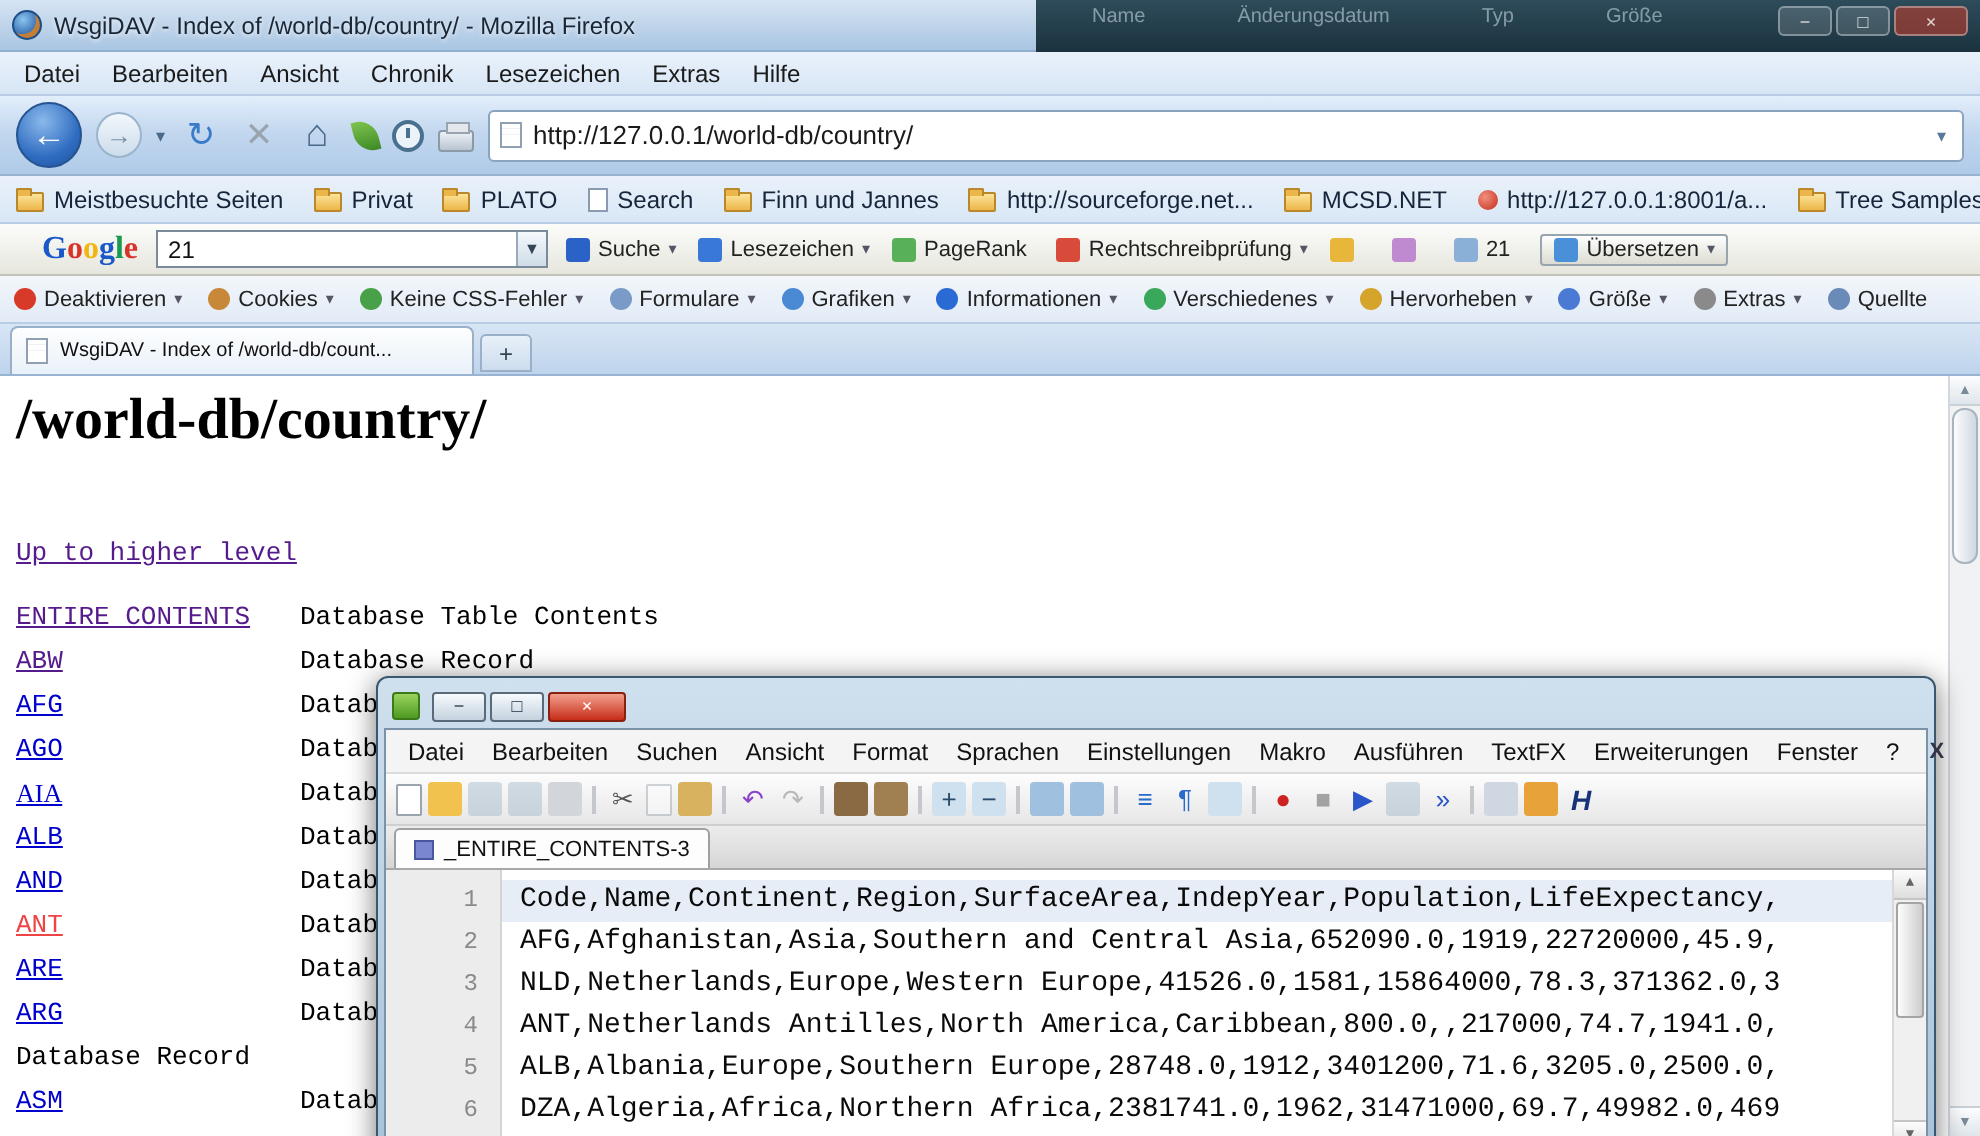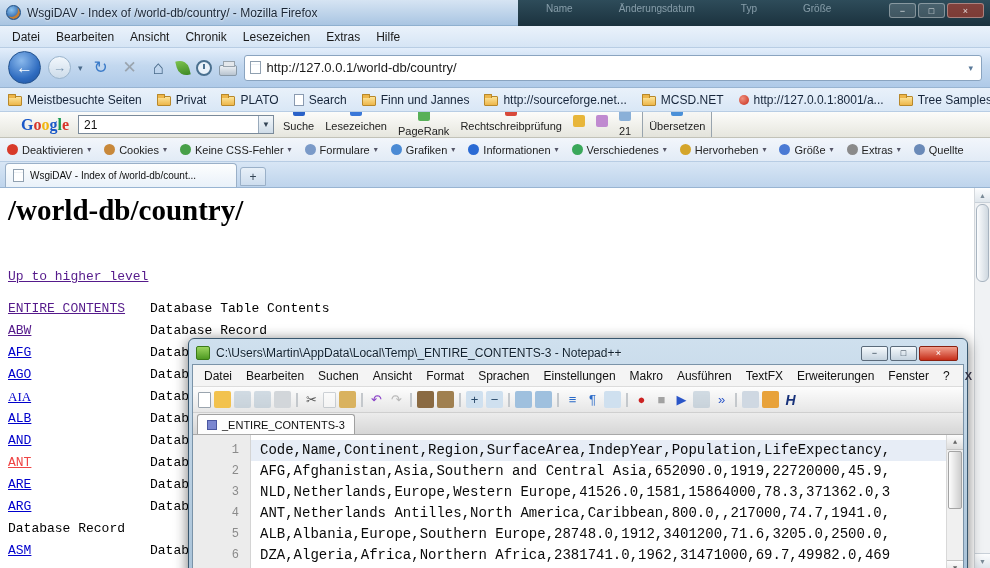--- a/index.html
+++ b/index.html
@@ -63,21 +63,21 @@
   .bm-ico.page { width:10px; height:12px; background:#fff; border:1px solid #8a9ab0; }
   .bm-ico.red-dot { width:10px; height:10px; border-radius:50%; background:radial-gradient(circle at 35% 35%, #f0907e, #c62a18); }
 
   .gb { position:absolute; top:112px; left:0; right:0; height:26px;
         background:linear-gradient(#fcfcfa,#e6e6de); border-bottom:1px solid #c2c2b8;
         display:flex; align-items:center; gap:9px; padding:0 21px; white-space:nowrap; overflow:hidden; }
   .g-logo { font-family:"Liberation Serif", serif; font-weight:bold; font-size:16px; letter-spacing:0; }
   .g-search { width:196px; height:19px; border:1px solid #7a8a9a; background:#fff; display:flex; align-items:center; }
   .g-search-text { flex:1; padding:0 5px; font-size:12px; color:#111; }
   .g-search-caret { width:15px; height:100%; background:linear-gradient(#f4f8fb,#cfdce8); border-left:1px solid #9ab; color:#345; font-size:8px; display:flex; align-items:center; justify-content:center; }
-  .g-btn { display:inline-flex; align-items:center; gap:4px; color:#222; font-size:11px;flex-direction:column; }
+  .g-btn { display:inline-flex; align-items:center; gap:4px; color:#222; font-size:11px; }
   .g-btn.raised { border:1px solid #98a4ae; background:linear-gradient(#fefefe,#dcdcd2); padding:1px 6px; border-radius:2px; }
   .g-ico { width:12px; height:12px; border-radius:2px; flex:none; }
   .g-caret { color:#556; font-size:8px; }
 
   .wd { position:absolute; top:138px; left:0; right:0; height:24px;
         background:linear-gradient(#f2f6fb,#e2ebf6); border-bottom:1px solid #b8cde4;
         display:flex; align-items:center; gap:13px; padding:0 7px; white-space:nowrap; overflow:hidden; }
   .wd-item { display:inline-flex; align-items:center; gap:4px; color:#222; font-size:11px; }
   .wd-ico { width:11px; height:11px; border-radius:50%; flex:none; }
   .wd-caret { color:#556; font-size:8px; }
@@ -470,21 +470,20 @@
     <div class="ff-scroll">
       <div class="arr">▲</div>
       <div class="ff-thumb"></div>
       <div class="arr dn">▼</div>
     </div>
   </div>
 
   <div class="npp">
     <div class="np-tb">
       <span class="np-app-ico"></span>
-      <span class="np-title">C:\Users\Martin\AppData\Local\Temp\_ENTIRE_CONTENTS-3 - Notepad++</span>
       <span class="np-ctrls">
 
       <span class="np-btn">−</span>
           <span class="np-btn">□</span>
           <span class="np-btn close">×</span>
         </span>
     </div>
     <div class="np-body">
       <div class="np-mb">
         <span style="display:flex;">

